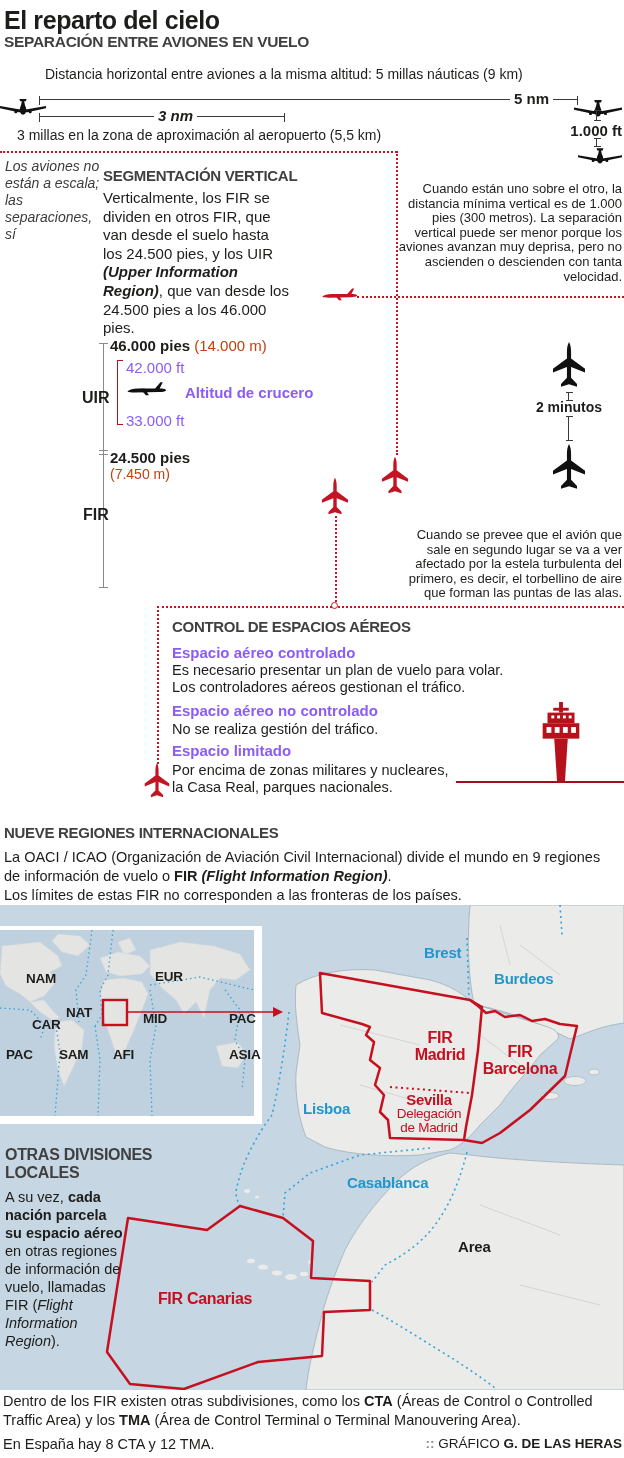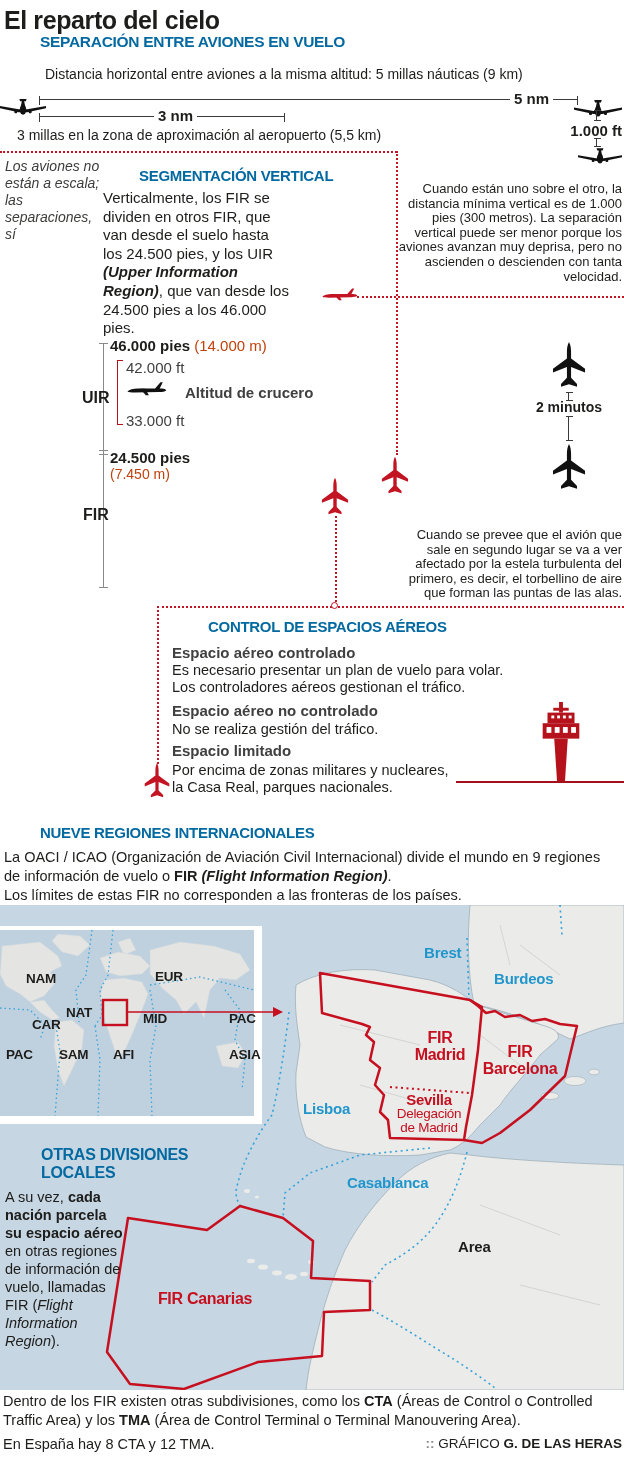--- a/index.html
+++ b/index.html
@@ -1,24 +1,24 @@
 <!DOCTYPE html>
 <html><head>
 <meta charset="utf-8">
 <style>
   html,body{margin:0;padding:0;background:#fff;}
   #page{position:relative;width:624px;height:1458px;background:#fff;overflow:hidden;
         font-family:"Liberation Sans",sans-serif;color:#1d1d1b;}
   .abs{position:absolute;}
   .bold{font-weight:bold;}
-  .red{color:#404040;}
+  .red{color:#8b5cf6;}
   .gray{color:#c2410c;text-align:right;}
   h1,h2,h3,p,div{margin:0;padding:0;}
   .h-main{font-size:25px;font-weight:bold;letter-spacing:-0.4px;}
-  .h-red{font-size:15px;font-weight:bold;color:#0369a1;letter-spacing:-0.3px;margin-left:36px;}
+  .h-red{font-size:15px;font-weight:bold;color:#404040;letter-spacing:-0.3px;}
   .small-right{font-size:13px;line-height:14.6px;text-align:right;}
   
   .mline{position:absolute;border-top:1.5px solid #3a3a38;}
   .mline::before,.mline::after{content:"";position:absolute;top:-4.5px;height:9px;width:0;border-left:1.5px solid #3a3a38;}
   .mline::before{left:0;} .mline::after{right:0;}
   .vline{position:absolute;border-left:1.5px solid #3a3a38;}
   .vline::before,.vline::after{content:"";position:absolute;left:-3.5px;width:7px;height:0;border-top:1.5px solid #3a3a38;}
   .vline::before{top:0;} .vline::after{bottom:0;}
   .mlabel{position:absolute;background:#fff;padding:0 4px;font-weight:bold;font-size:15px;}
   
@@ -75,21 +75,21 @@
 <div id="page">
 
   <h1 class="abs h-main" style="left:4px;top:6px;text-align:right;">El reparto del cielo</h1>
   <h2 class="abs h-red" style="left:4px;top:33px;font-size:15.5px;">SEPARACIÓN ENTRE AVIONES EN VUELO</h2>
 
   <div class="abs" style="left:45px;top:66px;font-size:14px;">Distancia horizontal entre aviones a la misma altitud: 5 millas náuticas (9 km)</div>
 
   <div class="mline" style="left:39px;top:99px;width:539px;"></div>
   <div class="mlabel" style="left:510px;top:90px;">5 nm</div>
   <div class="mline" style="left:39px;top:116px;width:246px;"></div>
-  <div class="mlabel" style="left:154px;top:107px;">3 nm</div>
+  <div class="mlabel" style="left:154px;top:107px;font-style:italic;">3 nm</div>
 
   <svg class="abs icon" style="left:0px;top:96px;color:#111;" width="46" height="23">
       <use href="#plane-front"></use>
     </svg>
   <svg class="abs icon" style="left:574px;top:97px;color:#111;" width="48" height="24">
       <use href="#plane-front"></use>
     </svg>
 
   <div class="abs" style="left:17px;top:127px;font-size:14px;">3 millas en la zona de aproximación al aeropuerto (5,5 km)</div>
 

